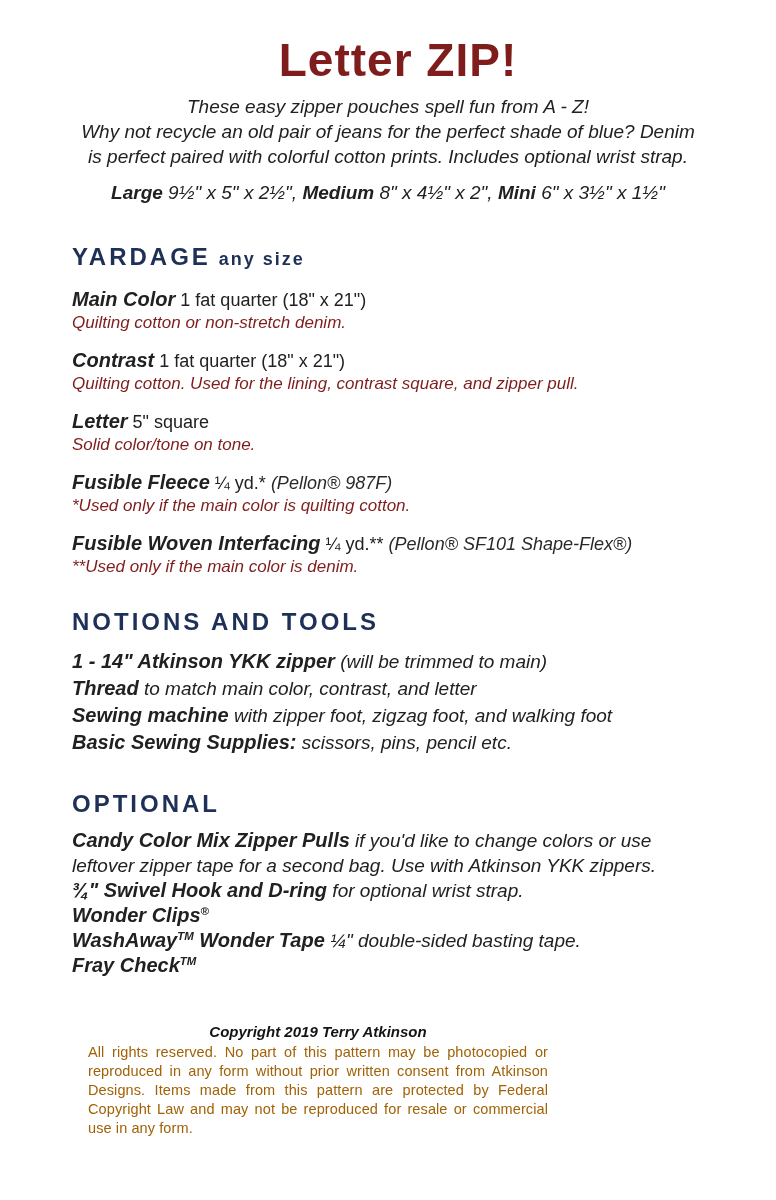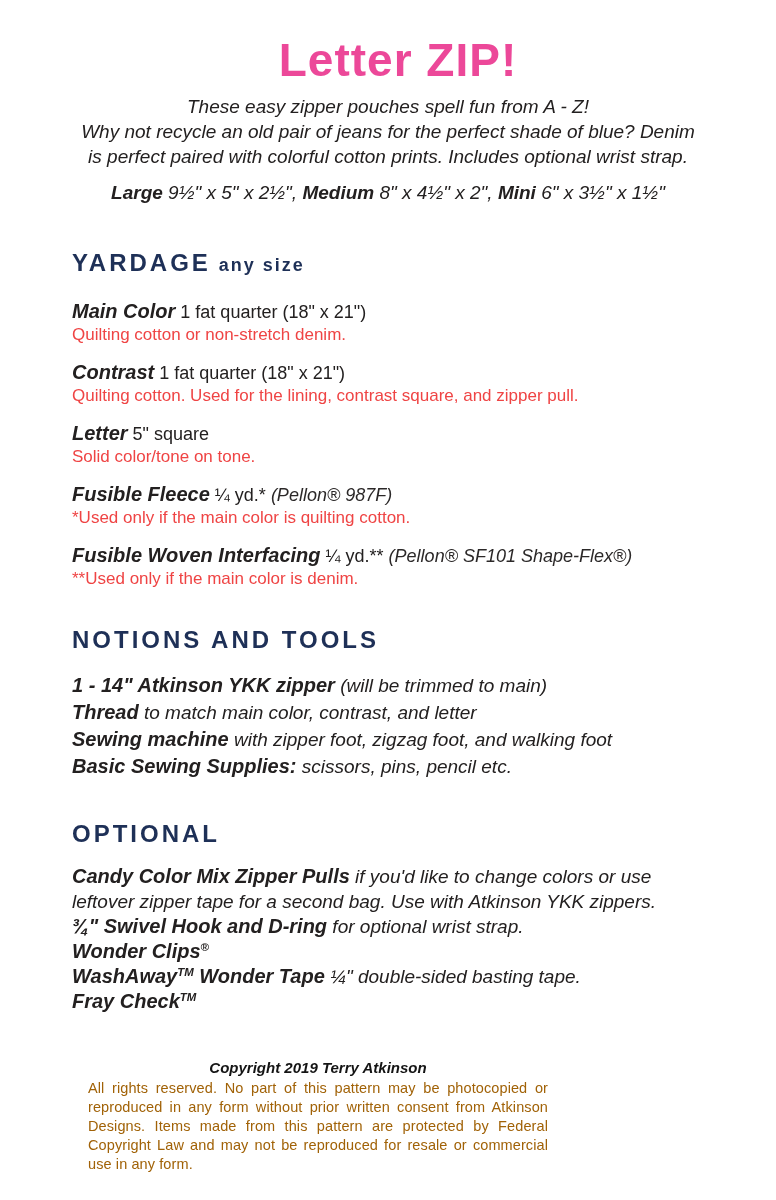--- a/index.html
+++ b/index.html
@@ -14,21 +14,21 @@
     color: #232020;
     overflow: hidden;
   }
   h1.title {
     margin: 0;
     text-align: center;
     font-size: 46px;
     line-height: 52px;
     font-weight: bold;
     letter-spacing: 1px;
-    color: #ec4899;
+    color: #7f1d1d;
     padding-left: 20px;
   }
   .intro {
     margin-top: 8px;
     text-align: center;
     font-style: italic;
     font-size: 19px;
     line-height: 25px;
     color: #232020;
   }
@@ -38,39 +38,39 @@
     font-style: italic;
     font-size: 19px;
     line-height: 24px;
   }
   .sizes .bname { font-weight: bold; }
   .content { margin-left: 72px; width: 648px; }
   h2.sec {
     margin: 0;
     margin-top: 38px;
     font-size: 24px;
-    line-height: 40px;
+    line-height: 28px;
     font-weight: bold;
     letter-spacing: 3px;
     color: #1e3057;
   }
   h2.sec .sub {
     font-size: 18px;
     letter-spacing: 2px;
     margin-left: 8px;
   }
   h2.notions { margin-top: 30px; }
   h2.optional { margin-top: 34px; }
   .yardage-items { margin-top: 14px; }
   .yitem { margin-bottom: 14px; }
   .yitem .line { font-size: 19px; line-height: 24px; }
   .yitem .name { font-weight: bold; font-style: italic; font-size: 20px; }
   .yitem .detail { font-size: 18px; }
   .yitem .paren { font-style: italic; font-size: 18px; color: #2b2828; }
-  .note { font-size: 17px; line-height: 22px; color: #ef4444; }
+  .note { font-style: italic; font-size: 17px; line-height: 22px; color: #7f1d1d; }
   .nlist { margin-top: 12px; }
   .nline { font-size: 19px; line-height: 26px; font-style: italic; }
   .nline .name { font-weight: bold; font-size: 20px; }
   .olist { margin-top: 10px; width: 640px; }
   .oline { font-size: 19px; line-height: 25px; font-style: italic; }
   .oline .name { font-weight: bold; font-size: 20px; }
   sup.tm { font-size: 60%; font-weight: bold; font-style: italic; vertical-align: super; line-height: 0; }
   .footer { margin-top: 44px; margin-left: 88px; width: 460px; }
   .c-title {
     text-align: center;

